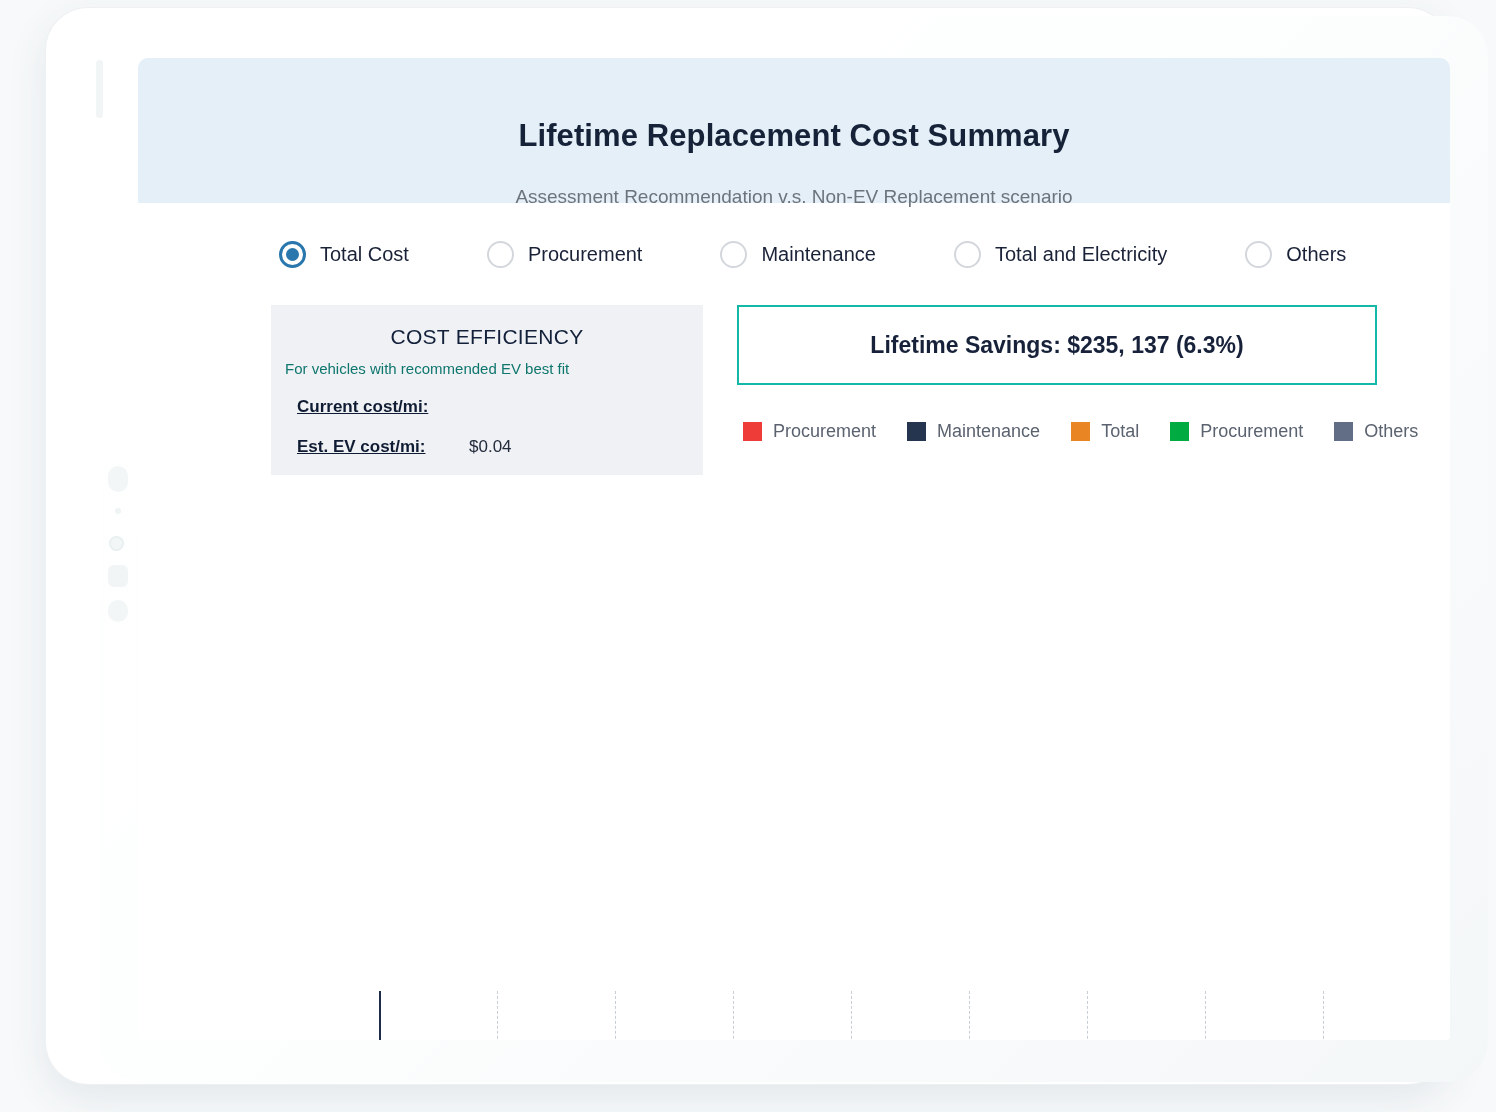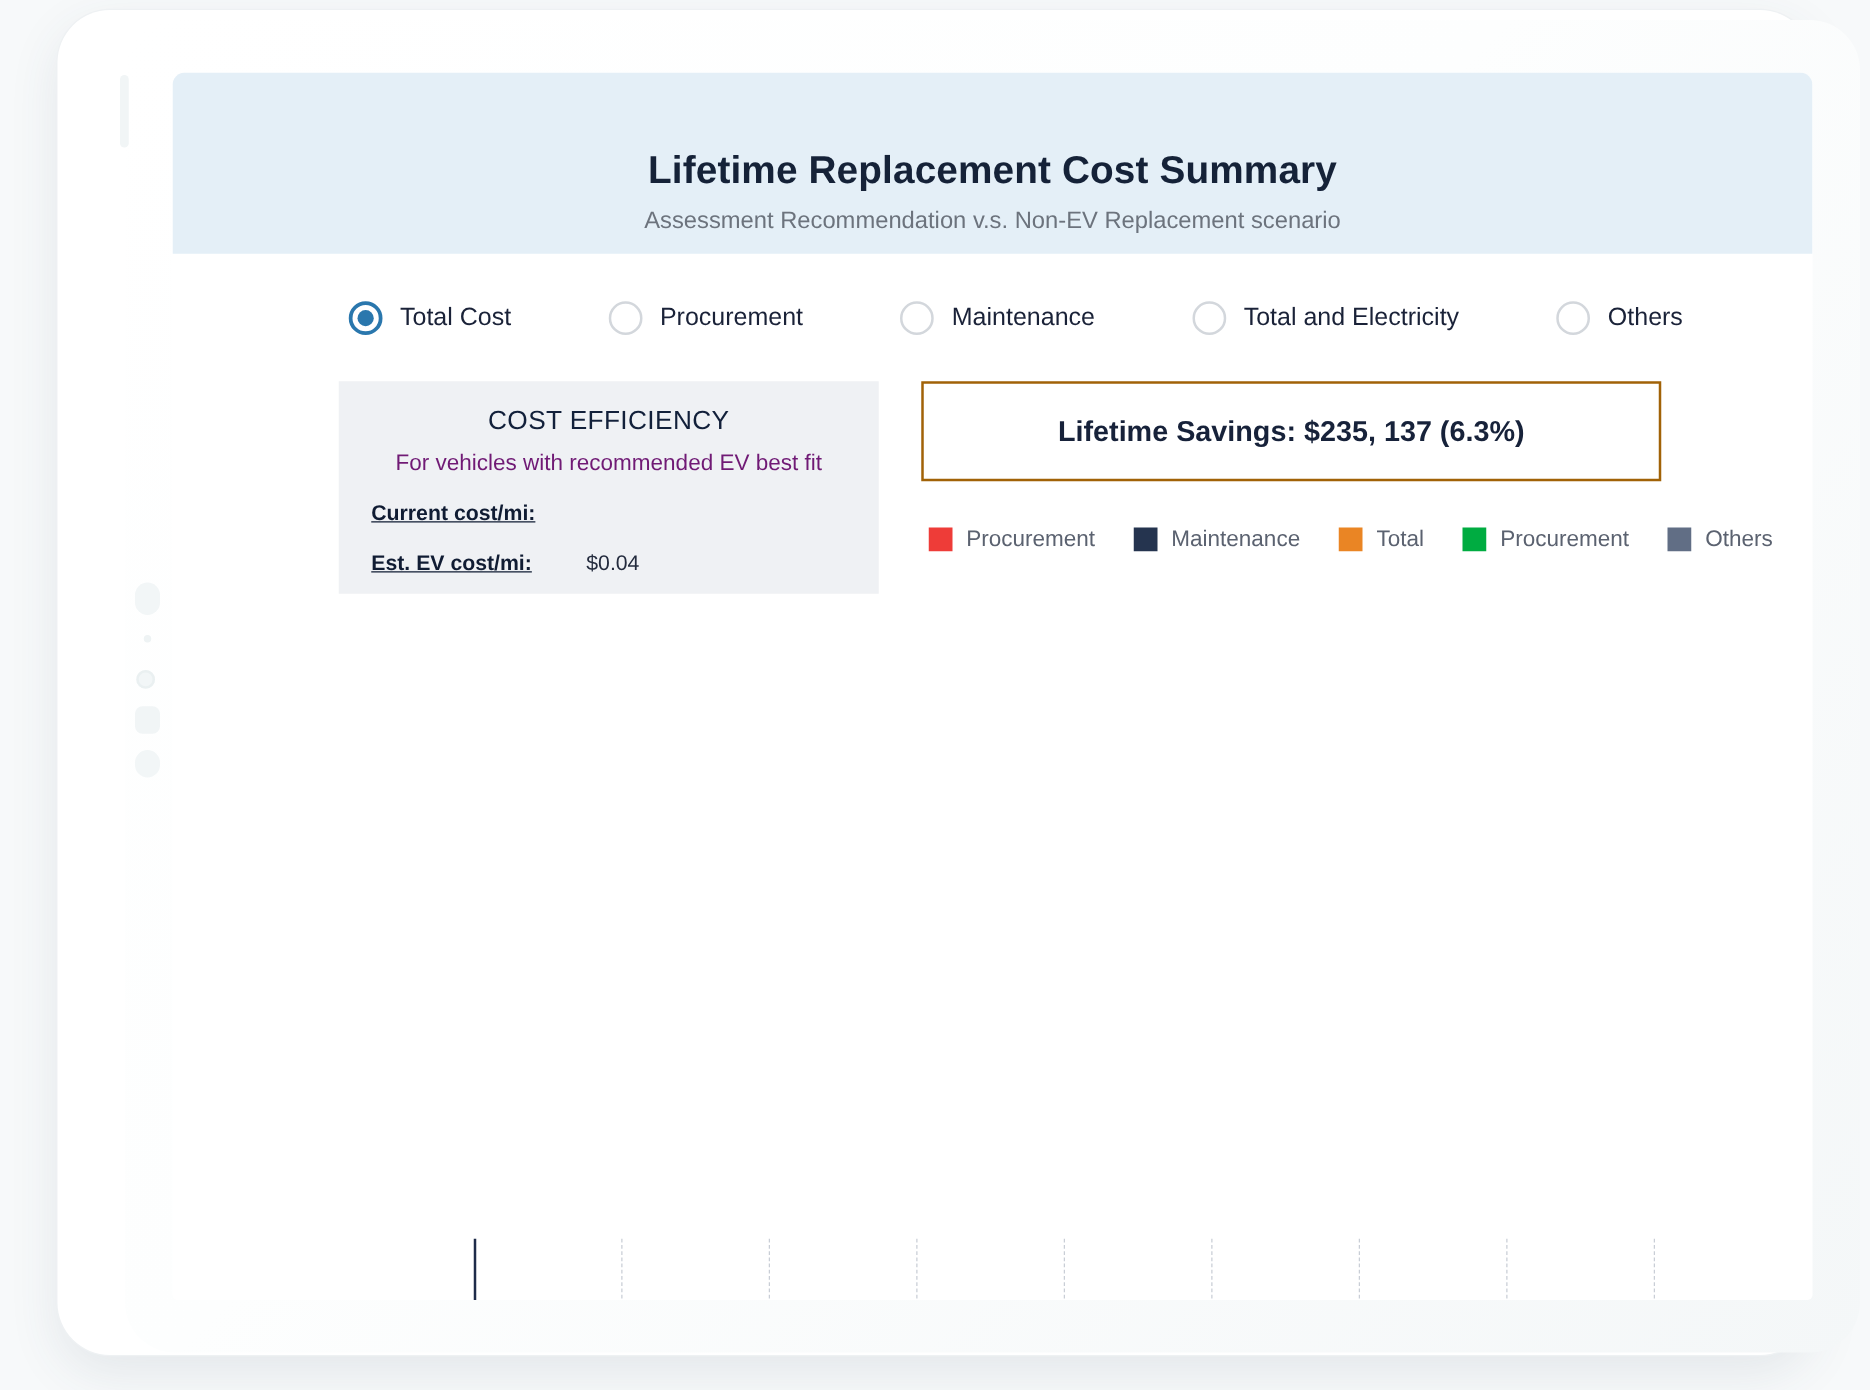--- a/index.html
+++ b/index.html
@@ -52,21 +52,21 @@
     padding-top: 60px;
     text-align: center;
   }
   .header h1 {
     font-size: 31px;
     font-weight: bold;
     color: #152238;
     letter-spacing: .1px;
   }
   .header .subtitle {
-    margin-top: 12px;
+    margin-top: 32px;
     font-size: 19px;
     color: #6c737d;
     font-weight: normal;
   }
 
   
   .radio-row {
     display: flex;
     align-items: center;
     padding: 38px 0 0 141px;
@@ -110,38 +110,38 @@
     padding: 20px 14px 0 14px;
   }
   .cost-card .cc-title {
     text-align: center;
     font-size: 21px;
     font-weight: normal;
     color: #12203a;
     letter-spacing: .3px;
   }
   .cost-card .cc-sub {
-    text-align: center;
+    text-align: left;
     margin-top: 11px;
-    font-size: 18px;
-    color: #701a75;
+    font-size: 15px;
+    color: #0f766e;
   }
   .cc-line {
     display: flex;
     align-items: baseline;
     margin-top: 20px;
     padding-left: 12px;
   }
   .cc-key { font-size: 17px; font-weight: bold; color: #101c33; width: 172px; text-decoration: underline; }
   .cc-val { font-size: 17px; color: #232b3d; }
 
   .right-col { margin-left: 34px; }
   .savings-box {
-    width: 592px; height: 80px;
-    border: 2px solid #a16207;
+    width: 640px; height: 80px;
+    border: 2px solid #14b8a6;
     display: flex; align-items: center; justify-content: center;
     background: #fff;
   }
   .savings-box span {
     font-size: 23px; font-weight: bold; color: #17223a;
   }
   .legend {
     display: flex;
     align-items: center;
     margin-top: 36px;

